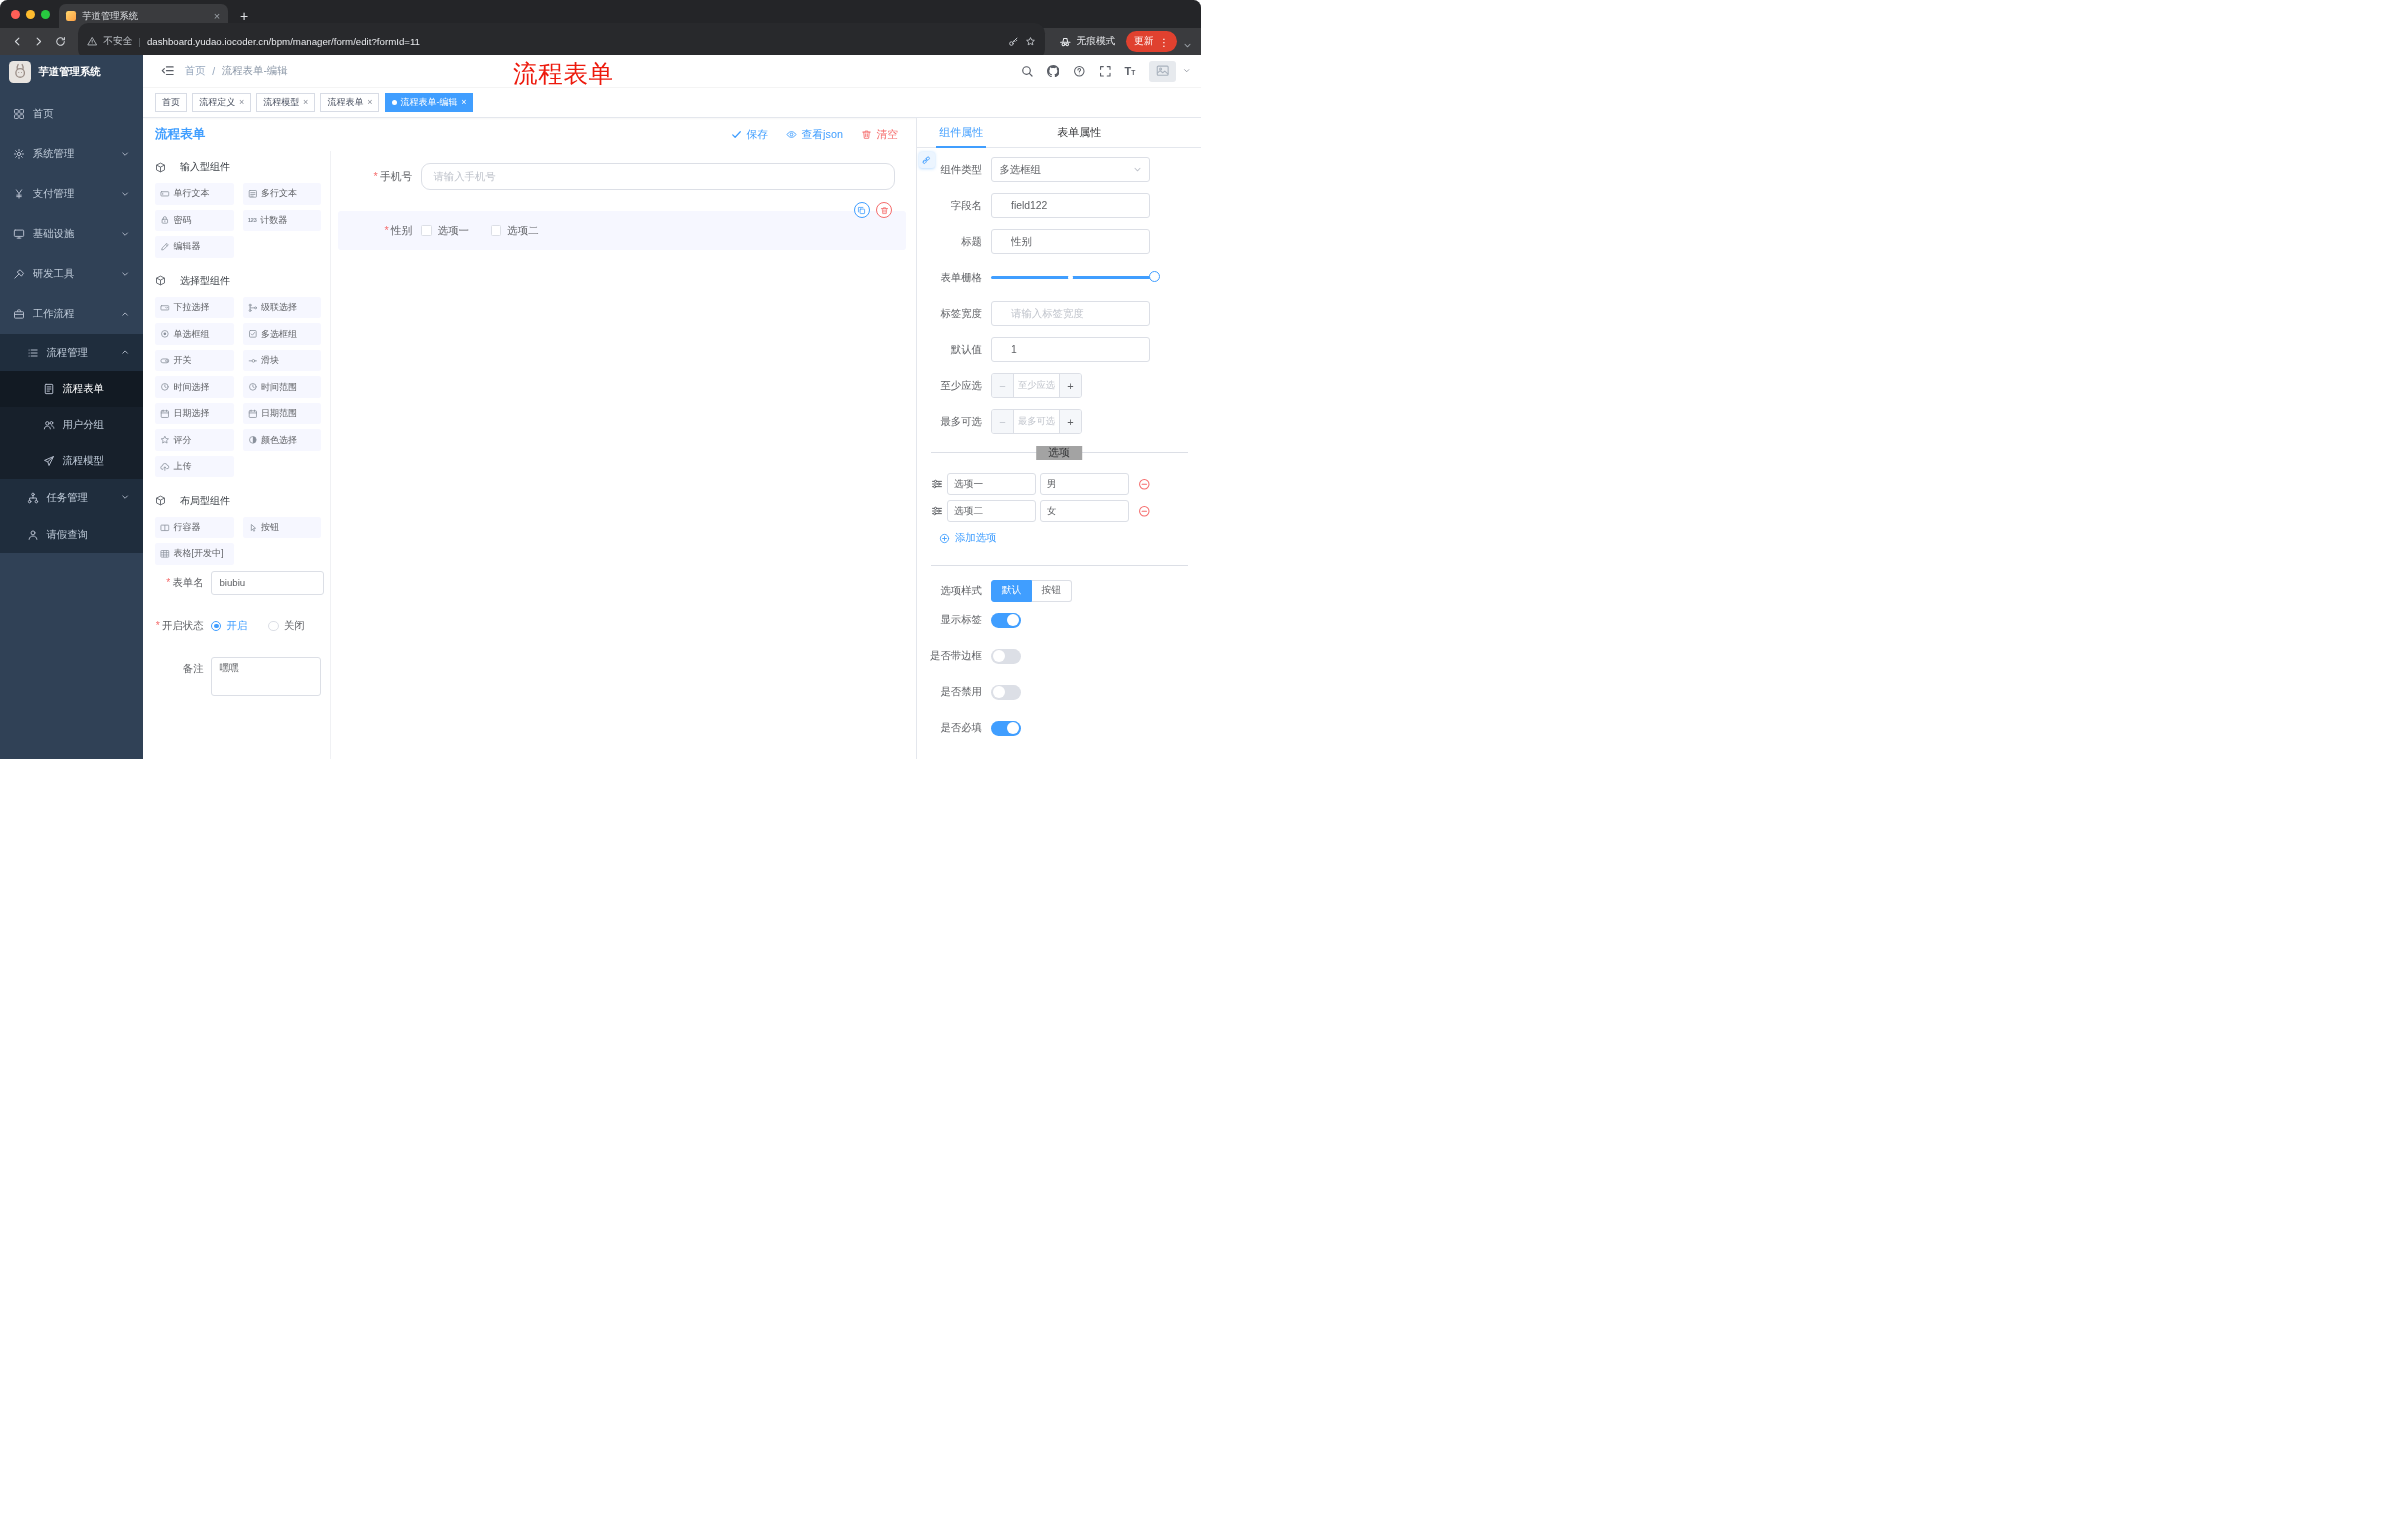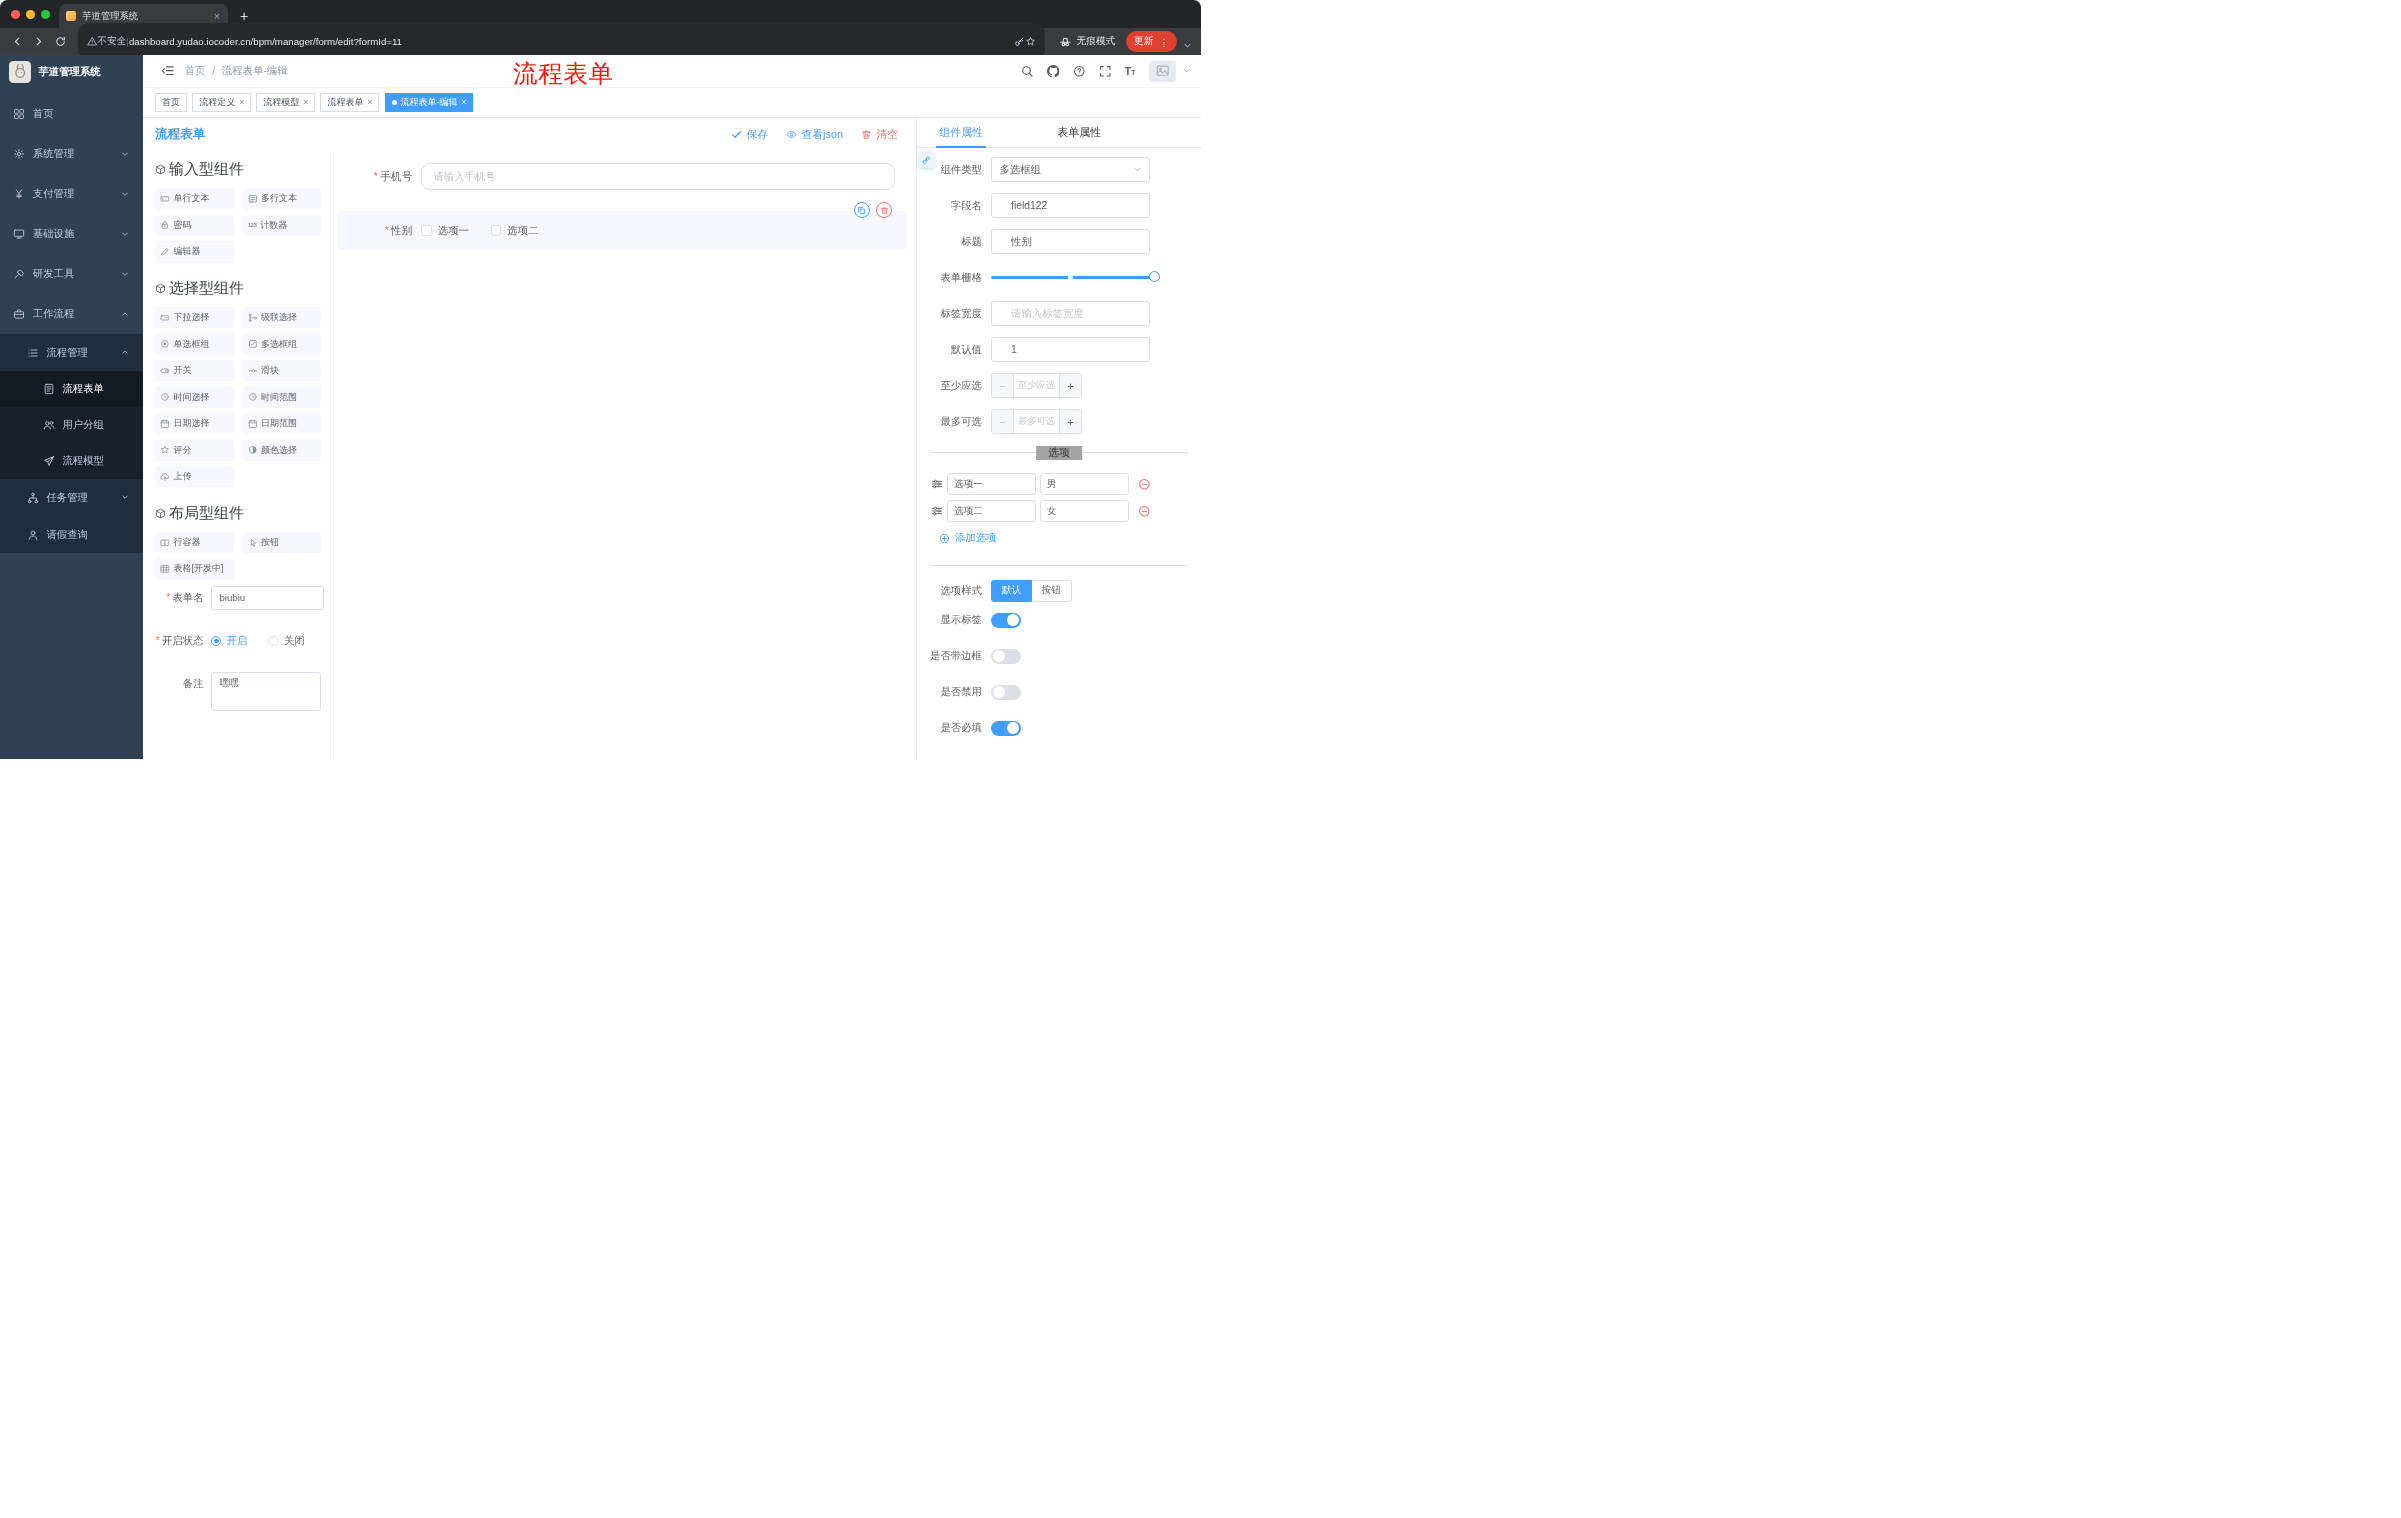--- a/index.html
+++ b/index.html
@@ -14,21 +14,21 @@
 .traffic{display:flex;gap:6px;align-items:center;height:28px;padding:0 9px 0 4.5px}
 .tl{width:9px;height:9px;border-radius:50%}
 .tl.r{background:#ff5f57}.tl.y{background:#febc2e}.tl.g{background:#28c840}
 .btab{width:169px;height:24px;background:#3a3b3e;border-radius:6.7px 6.7px 0 0;display:flex;align-items:center;gap:6px;padding:0 7.4px;color:#dfe1e5;font-size:9.3px}
 .fav{width:10.4px;height:10.4px;border-radius:2.2px;background:linear-gradient(135deg,#ffd76e,#ff9f43)}
 .btab .tclose{margin-left:auto;color:#9aa0a6;font-size:11px;line-height:1}
 .newtab{width:21px;height:21px;margin:0 0 1.5px 6px;display:flex;align-items:center;justify-content:center;color:#dfe1e5;font-size:14px;border-radius:50%}
 .nav-bar{height:27px;background:#3a3b3e;display:flex;align-items:center;gap:1.5px;padding:0 7.4px}
 .nav-btn{width:20px;height:20px;border-radius:50%;display:flex;align-items:center;justify-content:center;color:#d2d5d9}
 .nav-btn .ic{width:11px;height:11px}
-.omnibox{flex:1;height:37px;background:#28292c;border-radius:10.4px;display:flex;align-items:center;padding:0 9px;color:#dfe1e5;font-size:9.7px;margin:0 6px}
+.omnibox{flex:1;height:37px;background:#28292c;border-radius:10.4px;display:flex;align-items:center;padding:0 9px;gap:6px;color:#dfe1e5;font-size:9.7px;margin:0 6px}
 .omnibox .warn{color:#bdc1c6}.omnibox .warn .ic{width:10.4px;height:10.4px}
 .omnibox .sec{color:#bdc1c6}
 .omnibox .pipe{color:#5f6368}
 .omnibox .url{color:#e8eaed;white-space:nowrap}
 .omnibox .sp{flex:1}
 .omnibox .obtn{color:#c6c9ce}.omnibox .obtn .ic{width:11px;height:11px}
 .incog{display:flex;align-items:center;gap:5.2px;color:#e8eaed;font-size:9.7px;padding:0 6px;white-space:nowrap}
 .incog .ic{width:12.6px;height:12.6px;color:#e8eaed}
 .update-pill{background:#e0412f;color:#fff;height:21px;border-radius:10.4px;display:flex;align-items:center;gap:5.2px;padding:0 8.2px;font-size:9.7px;white-space:nowrap;margin-left:3px}
 .update-pill .kebab{font-size:10.4px}
@@ -81,21 +81,21 @@
 .designer-top{height:33px;display:flex;align-items:center;padding:0 18px 0 12px;flex:none}
 .designer-top h2{color:#409eff;font-size:12.6px;font-weight:bold}
 .actions{margin-left:auto;display:flex;gap:18px;font-size:10.8px}
 .act{display:flex;align-items:center;gap:4.5px;cursor:pointer}
 .act .ic{width:11px;height:11px}
 .act.blue{color:#409eff}.act.red{color:#f56c6c}
 .designer-body{flex:1;display:flex;min-height:0}
 
 
 .palette{width:188px;flex:none;padding:9px 9px 0 12px;border-right:0.7px solid #f0f1f4;overflow:hidden}
-.sec-title{display:flex;align-items:center;gap:3px;font-size:15px;color:#3a3f45;margin:0 0 9px}
+.sec-title{display:flex;align-items:center;gap:14px;font-size:10px;color:#3a3f45;margin:0 0 9px}
 .sec-title.gap{margin-top:16.3px}
 .sec-title .ic{width:11px;height:11px;color:#5a5e66}
 .pgrid{display:grid;grid-template-columns:1fr 1fr;gap:5px 9px}
 .pitem{height:21.5px;background:#f6f7ff;border-radius:2.2px;display:flex;align-items:center;gap:3.7px;padding:0 5.2px;font-size:9px;color:#606266;cursor:move;overflow:hidden;white-space:nowrap}
 .pitem .ic{width:9.7px;height:9.7px;color:#8a919c}
 .pic-txt{font-size:6px;font-weight:bold;color:#8a919c;letter-spacing:-0.4px}
 .pform{margin-top:6px}
 .pf-row{display:flex;align-items:flex-start;margin-bottom:19.3px;font-size:10.4px;color:#606266}
 .pf-label{width:56px;flex:none;text-align:right;padding-right:7.4px;line-height:24px;white-space:nowrap}
 .star{color:#f56c6c;margin-right:2.2px}

